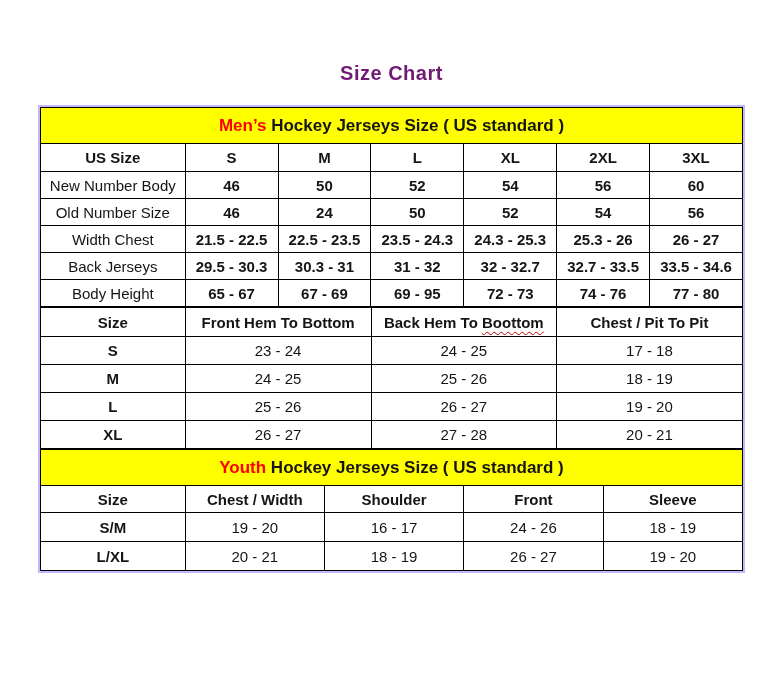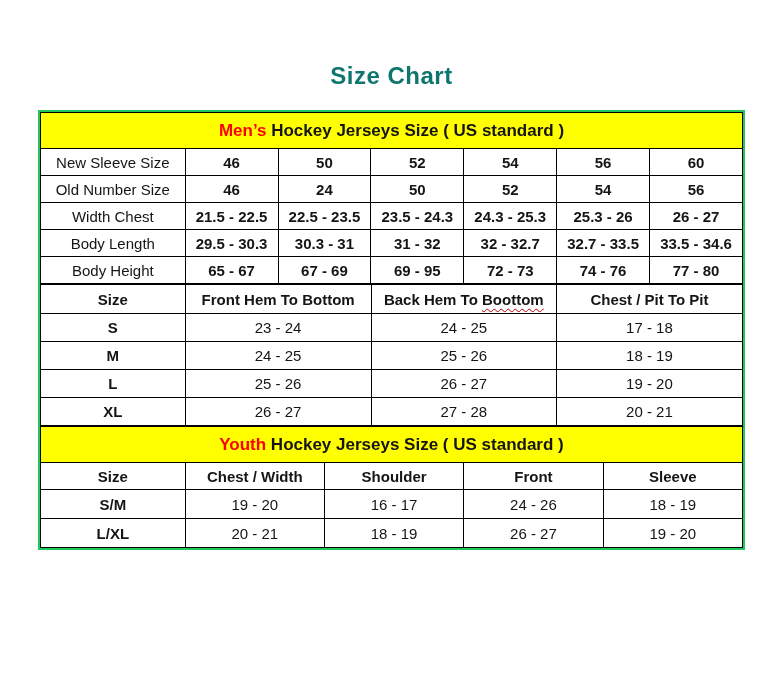--- a/index.html
+++ b/index.html
@@ -8,29 +8,29 @@
     width: 776px; height: 692px;
     background: #ffffff;
     font-family: "Liberation Sans", "DejaVu Sans", sans-serif;
     color: #151515;
     overflow: hidden;
   }
   .title {
     width: 707px;
     margin: 62px 0 20px 38px;
     text-align: center;
-    color: #0f766e;
-    font-size: 24px;
+    color: #701a75;
+    font-size: 20px;
     font-weight: 700;
     letter-spacing: 0.5px;
   }
   .chart-wrap {
     width: 707px;
     margin-left: 38px;
-    border: 2px solid #22c55e;
+    border: 2px solid #c4b5fd;
     background: #fff;
   }
   table {
     width: 100%;
     border-collapse: collapse;
     table-layout: fixed;
   }
   td, th {
     border: 1px solid #000;
     text-align: center;
@@ -78,22 +78,31 @@
         <col style="width:13.2333%">
         <col style="width:13.2333%">
         <col style="width:13.2333%">
         <col style="width:13.2333%">
         <col style="width:13.2333%">
     </colgroup>
     <tbody>
         <tr class="section-row">
       <th colspan="7"><span class="accent">Men’s</span><span> Hockey Jerseys Size ( US standard )</span></th>
     </tr>
-    <tr>
-      <td class="row-label--plain">New Sleeve Size</td>
+    <tr class="cols">
+      <th>US Size</th>
+      <th>S</th>
+      <th>M</th>
+      <th>L</th>
+      <th>XL</th>
+      <th>2XL</th>
+      <th>3XL</th>
+    </tr>
+    <tr>
+      <td class="row-label--plain">New Number Body</td>
       <td>46</td>
       <td>50</td>
       <td>52</td>
       <td>54</td>
       <td>56</td>
       <td>60</td>
     </tr>
     <tr>
       <td class="row-label--plain">Old Number Size</td>
       <td>46</td>
@@ -106,21 +115,21 @@
     <tr>
       <td class="row-label--plain">Width Chest</td>
       <td>21.5 - 22.5</td>
       <td>22.5 - 23.5</td>
       <td>23.5 - 24.3</td>
       <td>24.3 - 25.3</td>
       <td>25.3 - 26</td>
       <td>26 - 27</td>
     </tr>
     <tr>
-      <td class="row-label--plain">Body Length</td>
+      <td class="row-label--plain">Back Jerseys</td>
       <td>29.5 - 30.3</td>
       <td>30.3 - 31</td>
       <td>31 - 32</td>
       <td>32 - 32.7</td>
       <td>32.7 - 33.5</td>
       <td>33.5 - 34.6</td>
     </tr>
     <tr>
       <td class="row-label--plain">Body Height</td>
       <td>65 - 67</td>

